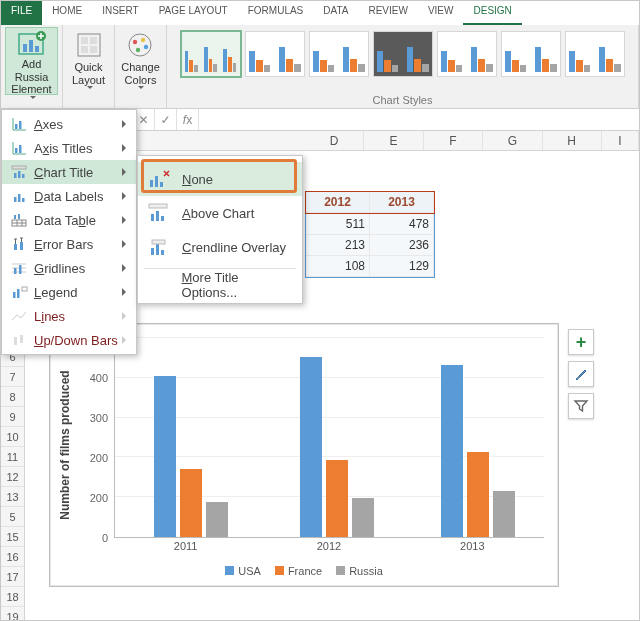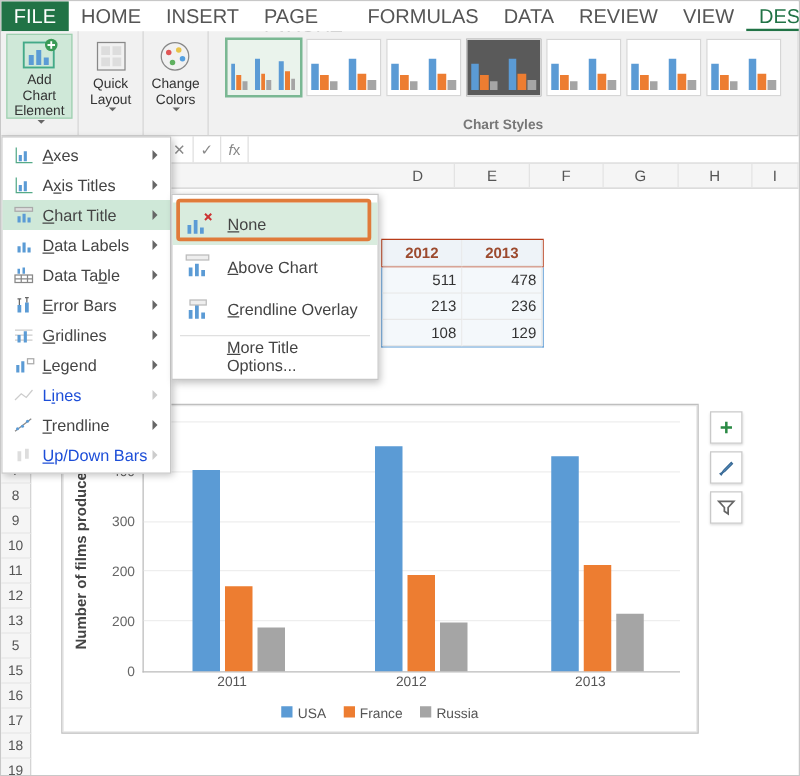--- a/index.html
+++ b/index.html
@@ -1,21 +1,21 @@
 <!DOCTYPE html>
 <html><head>
 <meta charset="utf-8">
 <style>
   * { box-sizing: border-box; }
   html, body { margin:0; padding:0; font-family: "Segoe UI", Arial, sans-serif; font-size:12px; background:#fff; color:#333; }
   .window { width:640px; height:621px; position:relative; overflow:hidden; border:1px solid #c8c8c8; }
 
   
   .tabs { display:flex; height:24px; background:#fff; }
-  .tab { padding:4px 10px 0 10px; font-size:16px; color:#555; cursor:default; }
+  .tab { padding:4px 10px 0 10px; font-size:10px; color:#555; cursor:default; }
   .tab.file { background:#217346; color:#fff; font-weight:normal; }
   .tab.active { color:#217346; border-bottom:2px solid #217346; }
 
   
   .ribbon { height:84px; background:#f1f1f1; border-bottom:1px solid #d0d0d0; display:flex; align-items:stretch; position:relative; }
   .ribgroup { border-right:1px solid #d6d6d6; padding:2px 4px 0 4px; display:flex; flex-direction:column; align-items:center; position:relative; }
   .ribgroup .label { font-size:11px; color:#777; position:absolute; bottom:2px; left:0; right:0; text-align:center; }
   .bigbtn { display:flex; flex-direction:column; align-items:center; justify-content:flex-start; padding:2px 2px 0 2px; height:68px; text-align:center; line-height:1.15; font-size:11px; color:#333; }
   .bigbtn.selected { background:#cfe8d8; border:1px solid #9ecfb0; }
   .bigbtn .icon { width:32px; height:32px; display:flex; align-items:center; justify-content:center; }
@@ -43,21 +43,21 @@
   .rowheads { position:absolute; left:0; top:20px; width:24px; }
   .rowheads div { height:20px; border-bottom:1px solid #e3e3e3; border-right:1px solid #d4d4d4; background:#f5f5f5; text-align:center; font-size:11px; color:#555; line-height:20px; }
   .cell { width:64px; border-right:1px solid #e8e8e8; border-bottom:1px solid #e8e8e8; padding:0 4px; line-height:20px; font-size:12px; text-align:right; }
   .header-cell { color:#9c4a2e; font-weight:bold; text-align:center; background:#eef3f8; }
   .data-cell { background:#f4f8fb; }
 
   
   .menu { position:absolute; background:#fff; border:1px solid #c7c7c7; box-shadow:2px 2px 6px rgba(0,0,0,0.25); z-index:50; }
   .menu1 { left:0; top:108px; width:136px; padding:2px 0; }
   .menu-item { display:flex; align-items:center; height:24px; padding:0 6px; font-size:13px; color:#444; position:relative; }
-  .menu-item.disabled { color:#1d4ed8; }
+  .menu-item.disabled { color:#7f1d1d; }
   .menu-item.hover { background:#cfe8d8; }
   .menu-item .mi-icon { width:22px; height:18px; display:flex; align-items:center; justify-content:center; margin-right:4px; }
   .menu-item .arrow { position:absolute; right:6px; top:8px; border:4px solid transparent; border-left-color:#666; }
   .menu-item .lbl span.u { text-decoration:underline; }
 
   .menu2 { left:136px; top:154px; width:166px; padding:6px 0; }
   .menu2 .menu-item { height:34px; }
   .menu2 .mi-icon { width:30px; height:26px; margin-right:8px; }
   .menu2 .sep { height:1px; background:#e0e0e0; margin:4px 6px; }
   .none-highlight { position:absolute; left:140px; top:158px; width:156px; height:34px; border:3px solid #e07b3a; border-radius:3px; z-index:55; pointer-events:none; }
@@ -112,21 +112,21 @@
         <div class="icon">
           <svg width="30" height="28">
               <rect x="2" y="4" width="24" height="20" fill="none" stroke="#4a8" stroke-width="1.5"></rect>
               <rect x="6" y="14" width="4" height="8" fill="#5b9bd5"></rect>
               <rect x="12" y="10" width="4" height="12" fill="#5b9bd5"></rect>
               <rect x="18" y="16" width="4" height="6" fill="#5b9bd5"></rect>
               <circle cx="24" cy="6" r="5" fill="#3a9a55"></circle>
               <path d="M24 3v6M21 6h6" stroke="#fff" stroke-width="1.5"></path>
             </svg>
         </div>
-        <span style="white-space:pre-line">Add Chart
+        <span style="white-space:pre-line">Add Russia
 Element</span>
       </div>
     </div>
     <div class="ribgroup" style="width:52px;">
       <div class="bigbtn dropmark">
         <div class="icon">
           <svg width="28" height="28">
               <rect x="3" y="3" width="22" height="22" fill="none" stroke="#888"></rect>
               <rect x="6" y="6" width="7" height="7" fill="#ddd"></rect>
               <rect x="15" y="6" width="7" height="7" fill="#ddd"></rect>
@@ -146,21 +146,21 @@
               <circle cx="9" cy="11" r="2.2" fill="#e05555"></circle>
               <circle cx="17" cy="9" r="2.2" fill="#e8c34a"></circle>
               <circle cx="20" cy="16" r="2.2" fill="#55a0e0"></circle>
               <circle cx="12" cy="19" r="2.2" fill="#60b060"></circle>
             </svg>
         </div>
         <span style="white-space:pre-line">Change
 Colors</span>
       </div>
     </div>
-    <div class="ribgroup" style="flex:1;font-weight:bold;">
+    <div class="ribgroup" style="flex:1;">
       <div class="thumbstrip">
         <div class="thumb selected">
             <div class="mini-bars">
               <span class="mb1" style="height:70%"></span>
               <span class="mb2" style="height:40%"></span>
               <span class="mb3" style="height:25%"></span>
               <span style="width:4px"></span>
               <span class="mb1" style="height:85%"></span>
               <span class="mb2" style="height:45%"></span>
               <span class="mb3" style="height:28%"></span>
@@ -447,32 +447,20 @@
       </div>
     <div class="menu-item disabled">
         <span class="mi-icon">
           <svg width="18" height="16">
             <path d="M2 12l5-5 4 3 5-6" stroke="#ccc" fill="none"></path>
           </svg>
         </span>
         <span class="lbl"><span>L</span><span class="u">i</span><span>nes</span></span>
         <span class="arrow" style="border-left-color:#ccc"></span>
       </div>
-    <div class="menu-item">
-        <span class="mi-icon">
-          <svg width="18" height="16">
-            <path d="M2 13L15 3" stroke="#888"></path>
-            <circle cx="4" cy="11" r="1.2" fill="#5b9bd5"></circle>
-            <circle cx="8" cy="9" r="1.2" fill="#5b9bd5"></circle>
-            <circle cx="12" cy="5" r="1.2" fill="#5b9bd5"></circle>
-          </svg>
-        </span>
-        <span class="lbl"><span class="u">T</span><span>rendline</span></span>
-        <span class="arrow"></span>
-      </div>
     <div class="menu-item disabled">
         <span class="mi-icon">
           <svg width="18" height="16">
             <rect x="4" y="5" width="3" height="8" fill="#ddd"></rect>
             <rect x="10" y="3" width="3" height="8" fill="#ddd"></rect>
           </svg>
         </span>
         <span class="lbl"><span class="u">U</span><span>p/Down Bars</span></span>
         <span class="arrow" style="border-left-color:#ccc"></span>
       </div>

